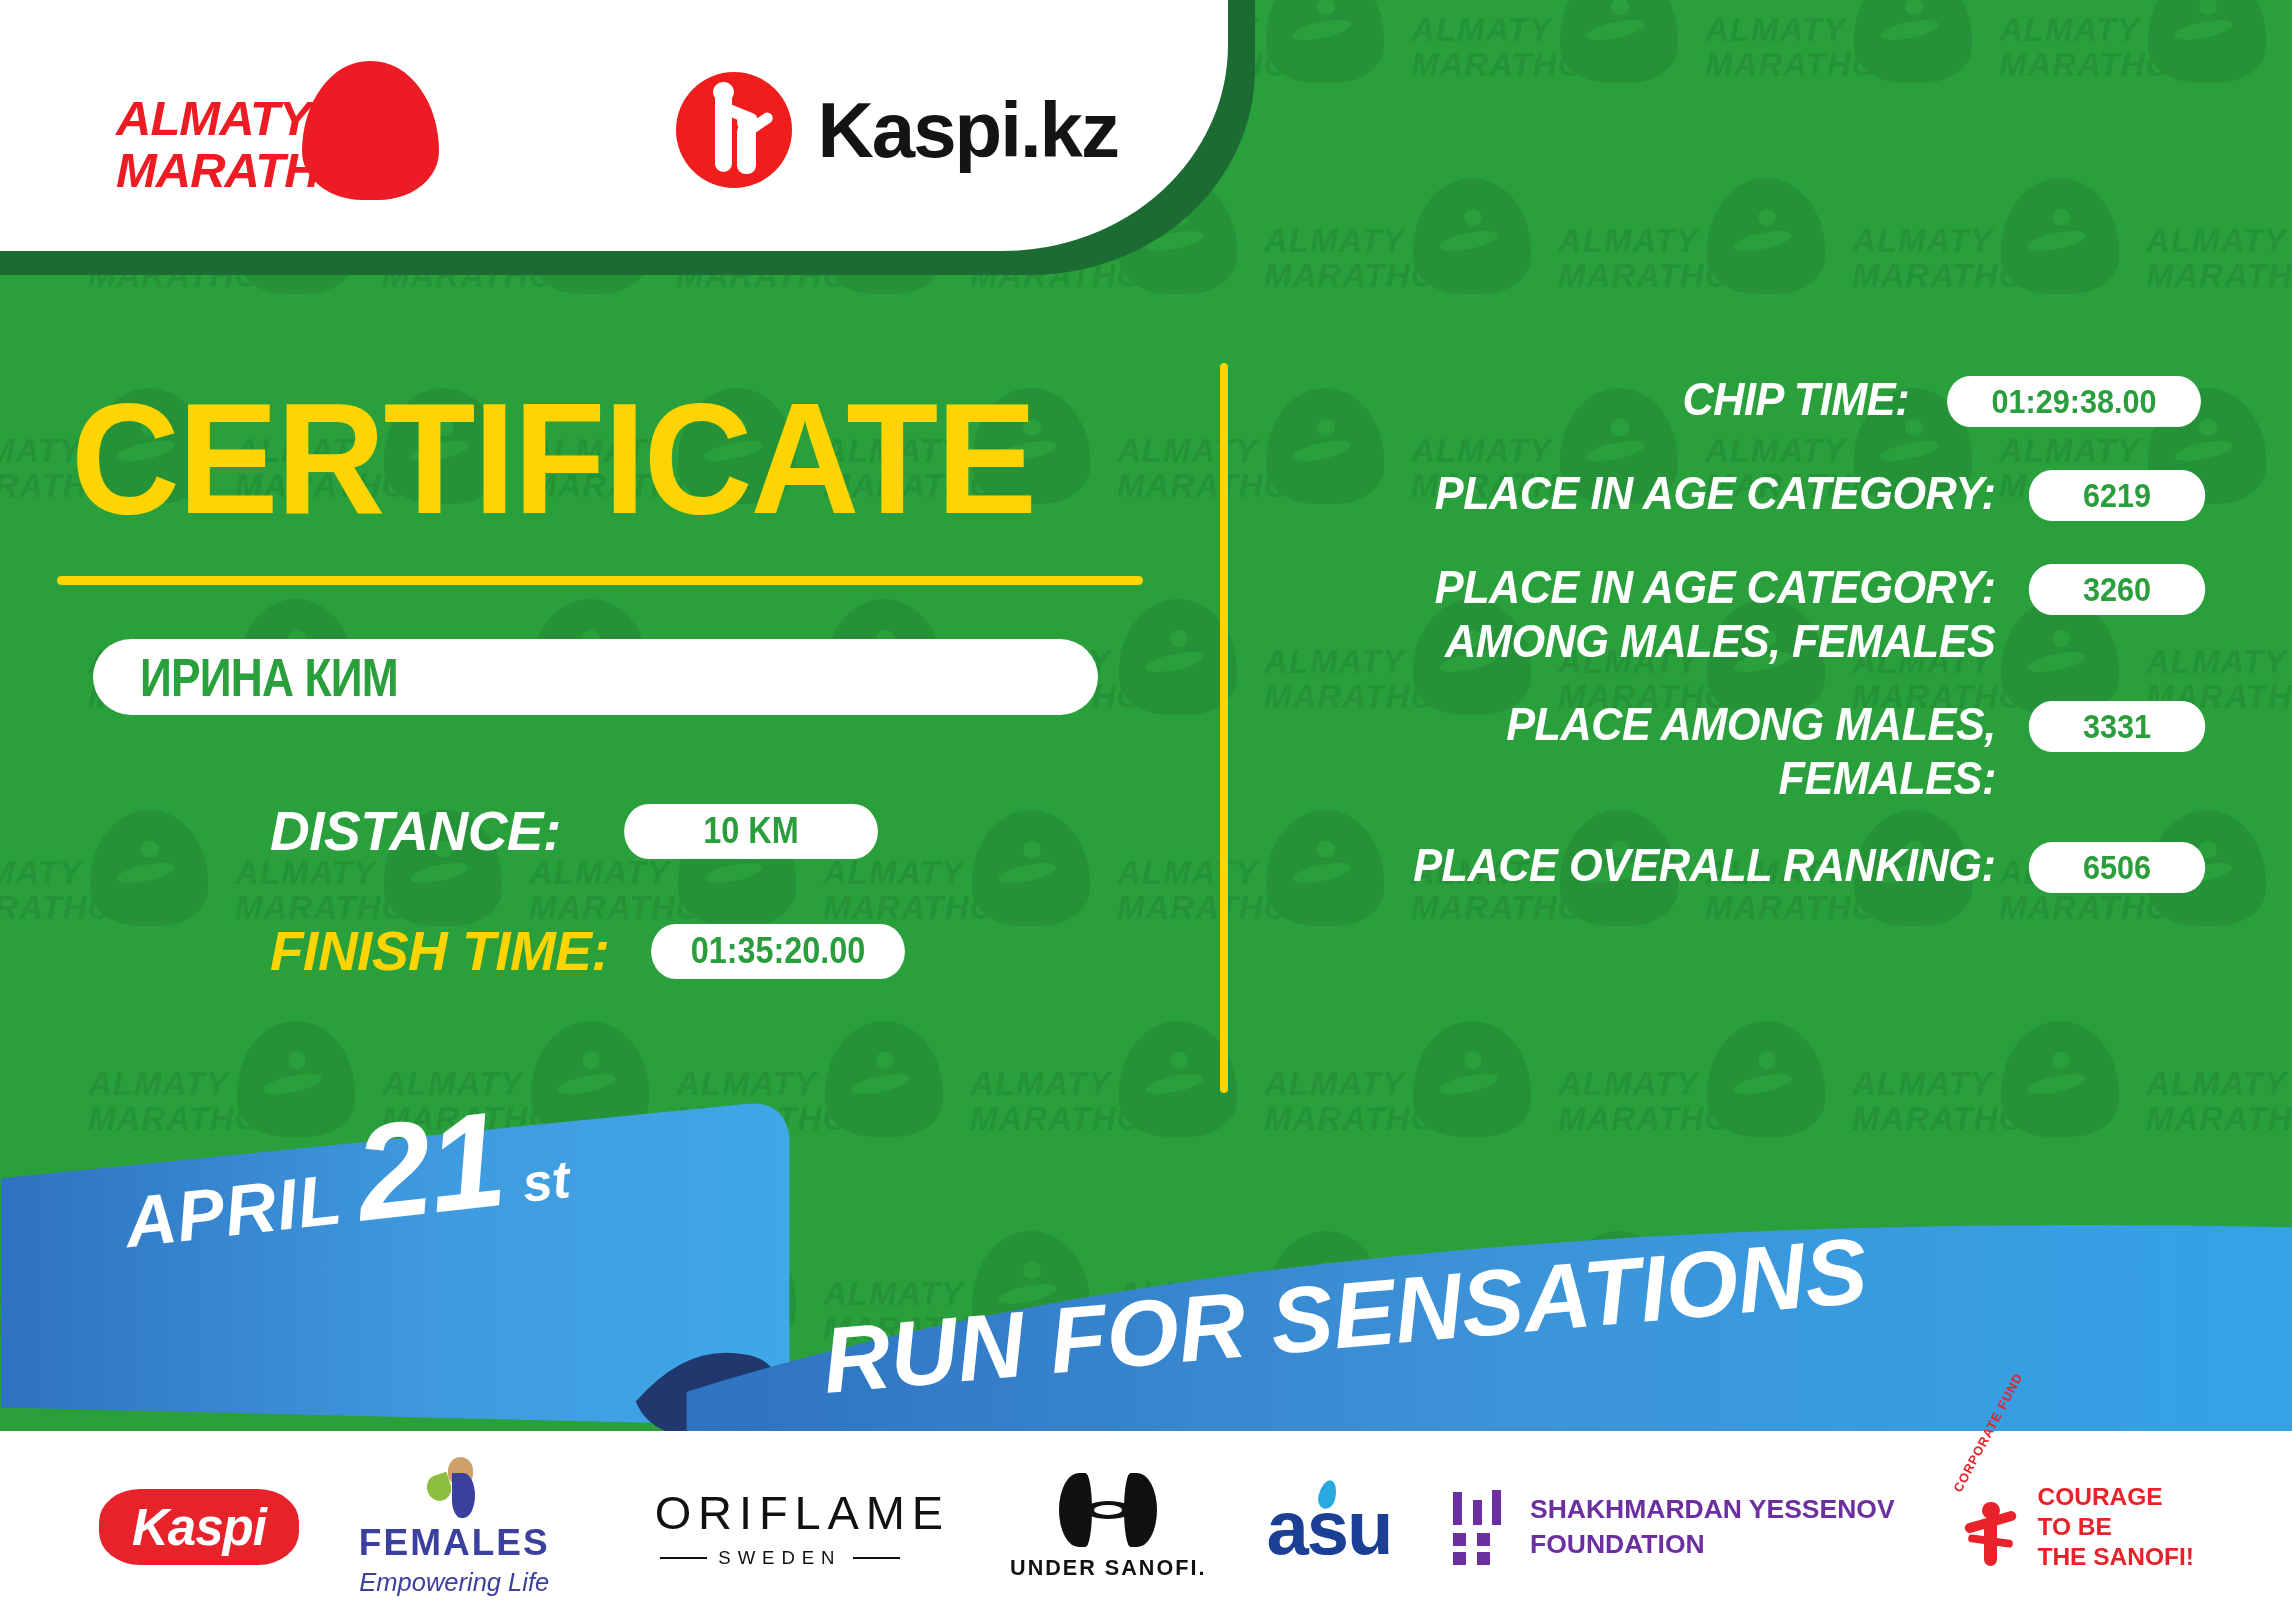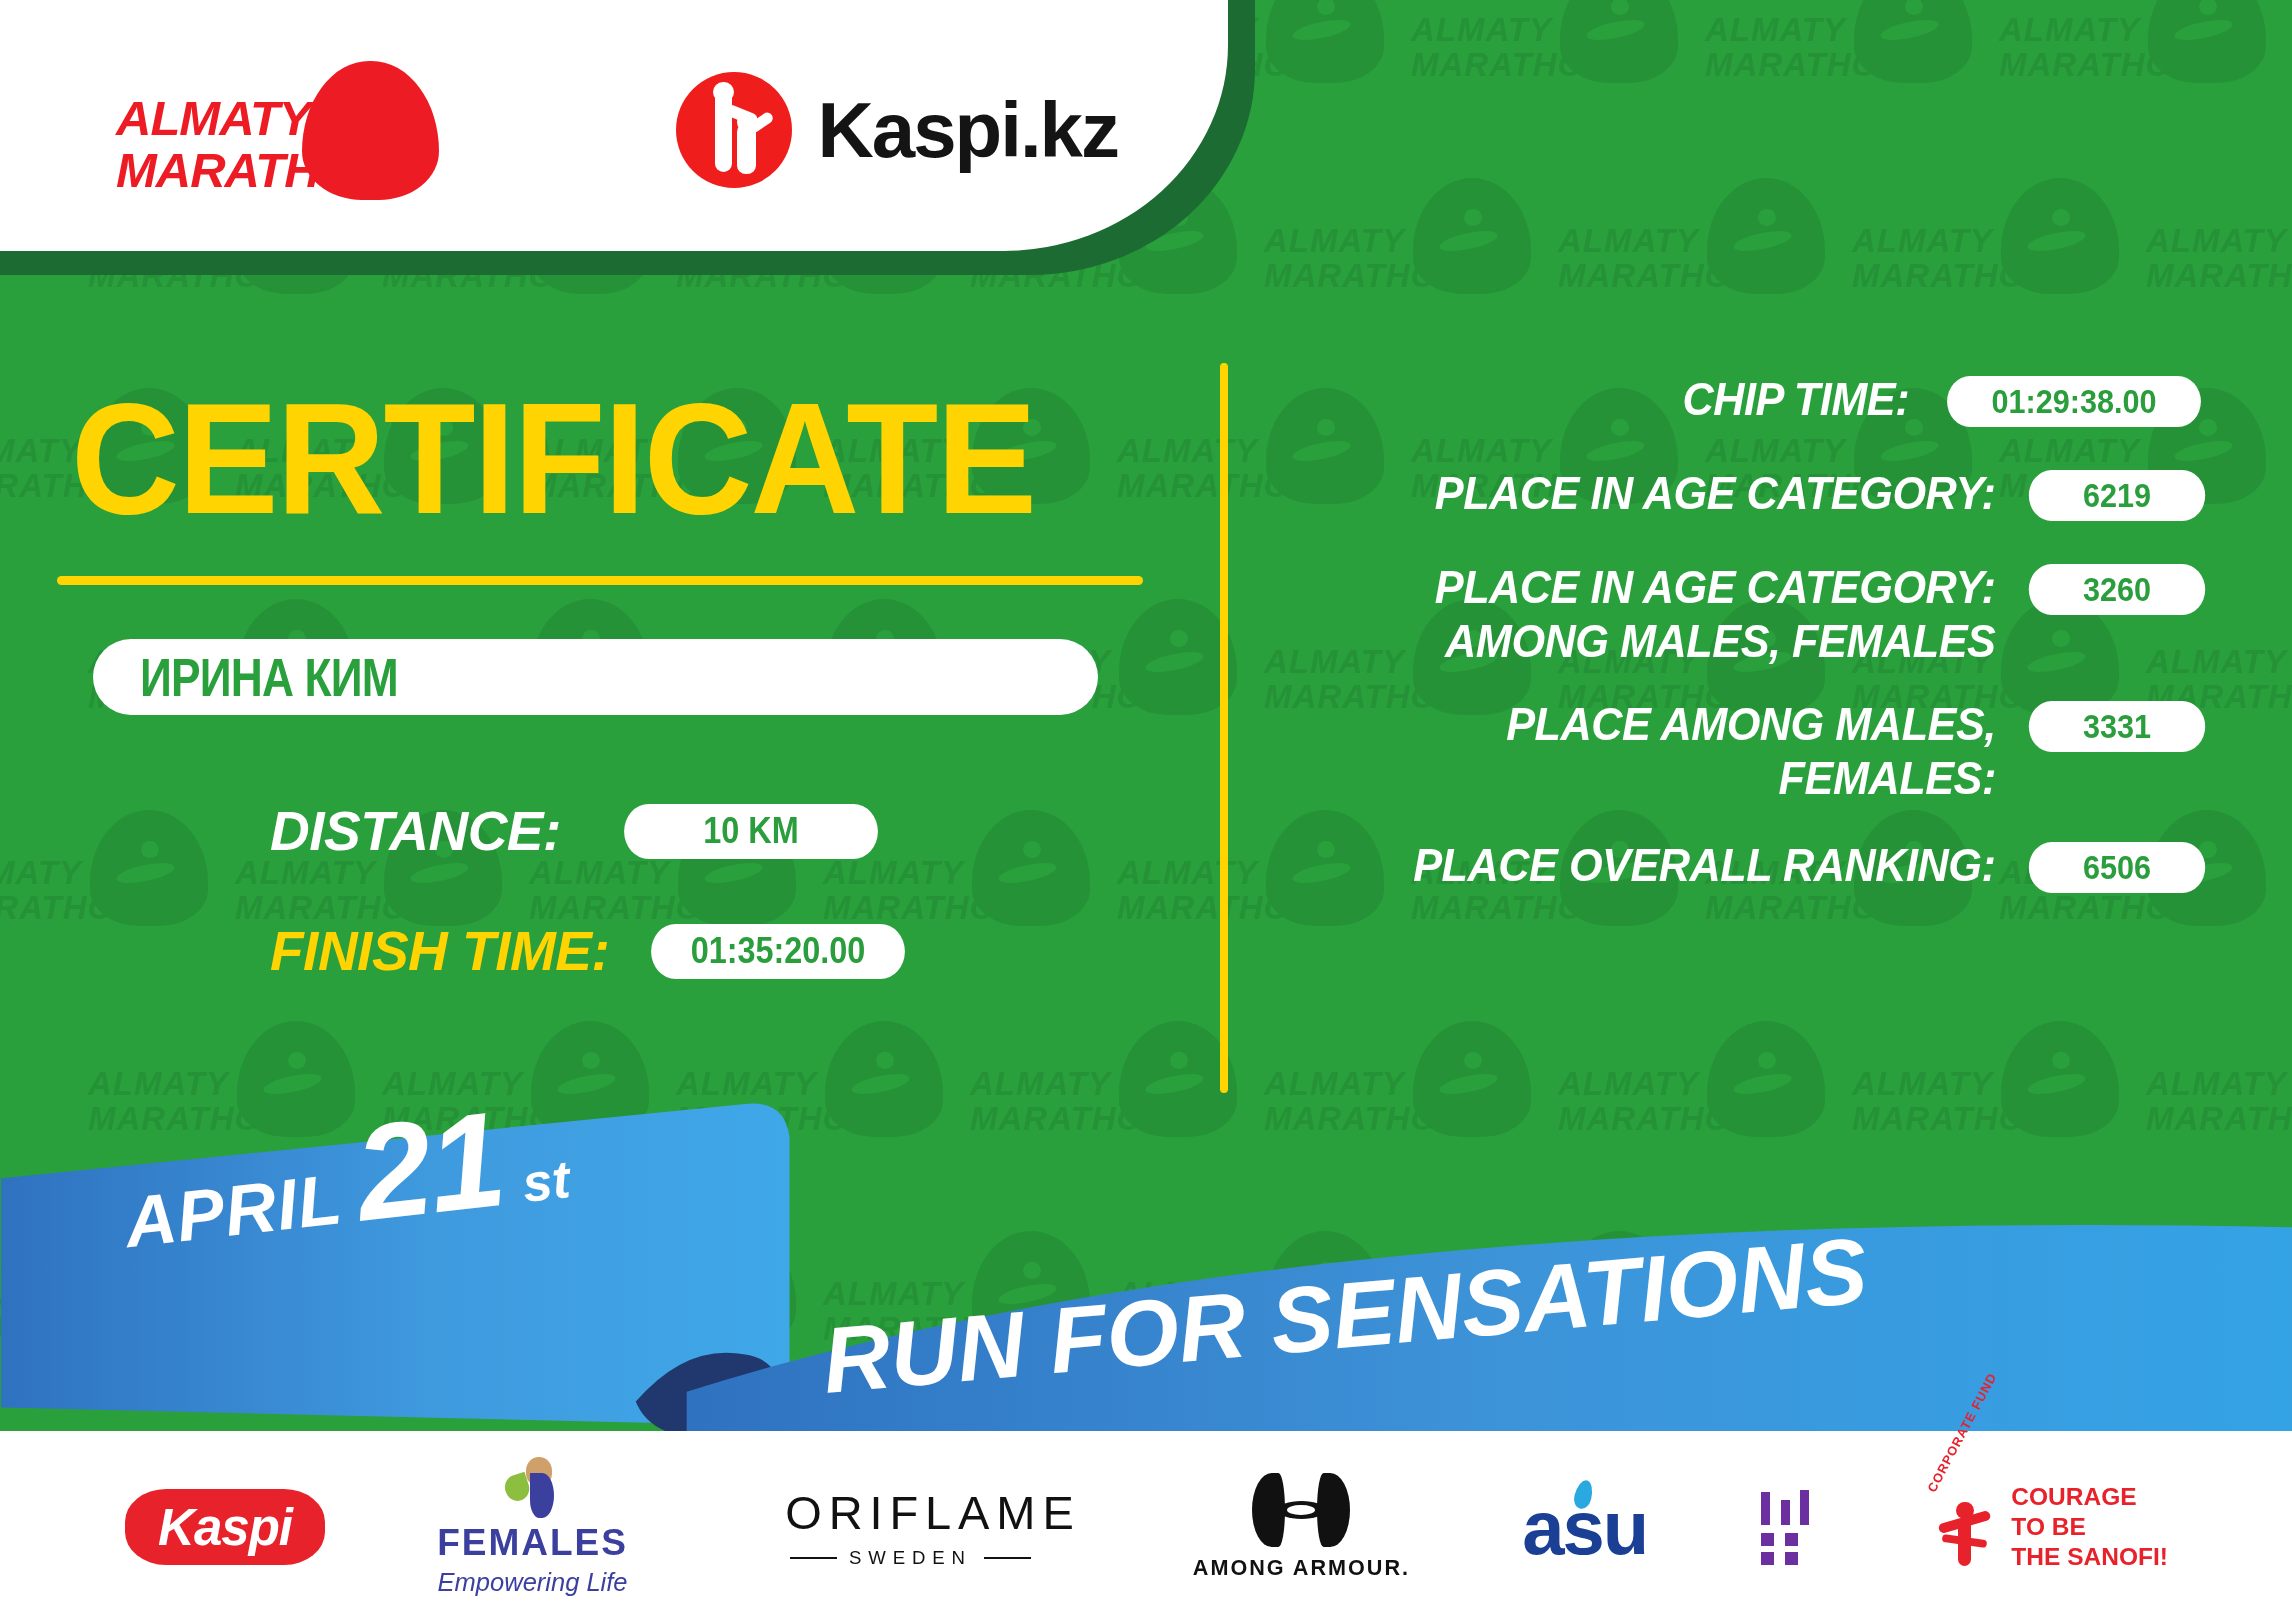--- a/index.html
+++ b/index.html
@@ -635,41 +635,45 @@
       </div>
     </div>
 
     <div class="sp">
       <div class="sp-ua-mark">
         <div class="ua-l"></div>
           <div class="ua-r"></div>
         <div class="ua-c"></div>
           <div class="ua-d"></div>
       </div>
-      <div class="sp-ua-name">AMONG ARMOUR.</div>
+      <div class="sp-ua-name">UNDER SANOFI.</div>
     </div>
 
     <div class="sp">
       <div class="sp-asu">
         <span>asu</span>
         <i class="asu-drop"></i>
       </div>
     </div>
 
     <div class="sp">
       <div class="sp-yes">
         <div class="yes-mark">
           <i style="left:2px;top:2px;width:8.8px;height:33px;"></i>
           <i style="left:21.6px;top:9.8px;width:8.8px;height:25.5px;"></i>
           <i style="left:41px;top:0px;width:8.8px;height:35px;"></i>
           <i style="left:2px;top:43px;width:12.7px;height:12.7px;"></i>
           <i style="left:25.5px;top:43px;width:12.7px;height:12.7px;"></i>
           <i style="left:2px;top:62px;width:12.7px;height:12.7px;"></i>
           <i style="left:25.5px;top:62px;width:12.7px;height:12.7px;"></i>
         </div>
+        <div class="sp-yes-name">
+          <div>SHAKHMARDAN YESSENOV</div>
+          <div>FOUNDATION</div>
+        </div>
       </div>
     </div>
 
     <div class="sp">
       <div class="sp-cour">
         <div class="cour-mark">
           <div class="cour-arc">CORPORATE FUND</div>
           <div class="cour-head"></div>
           <div class="cour-arms"></div>
           <div class="cour-body"></div>

